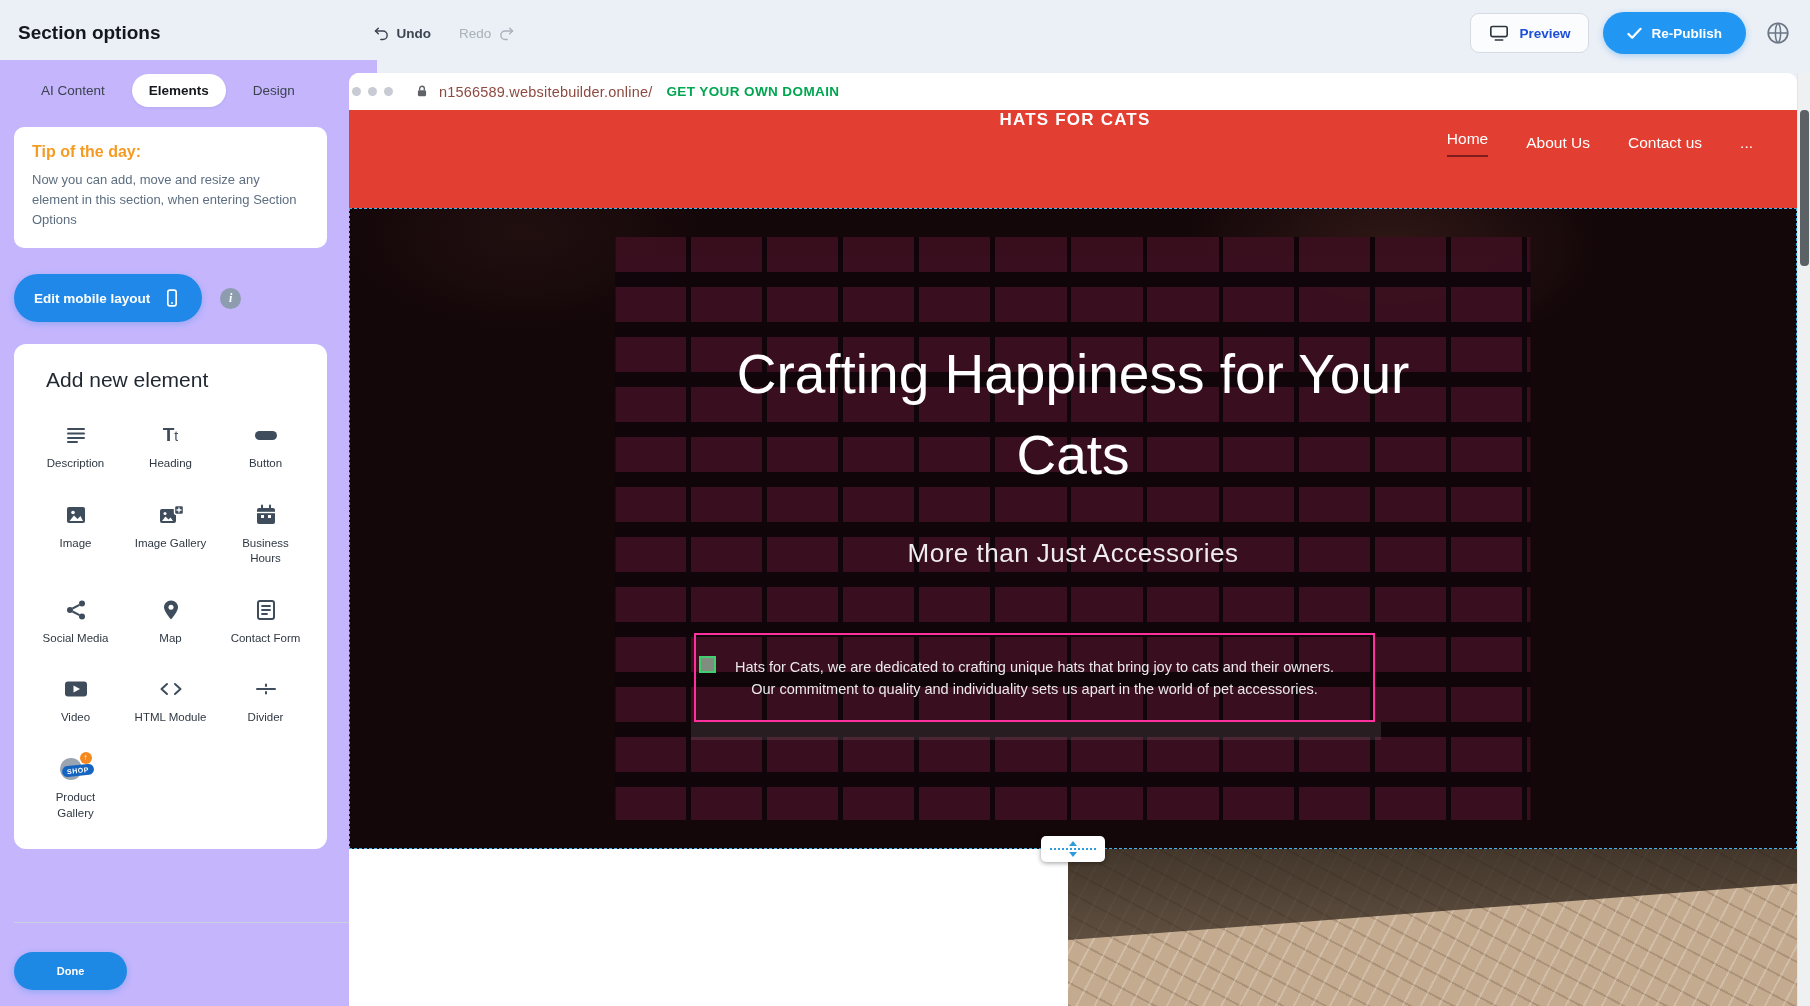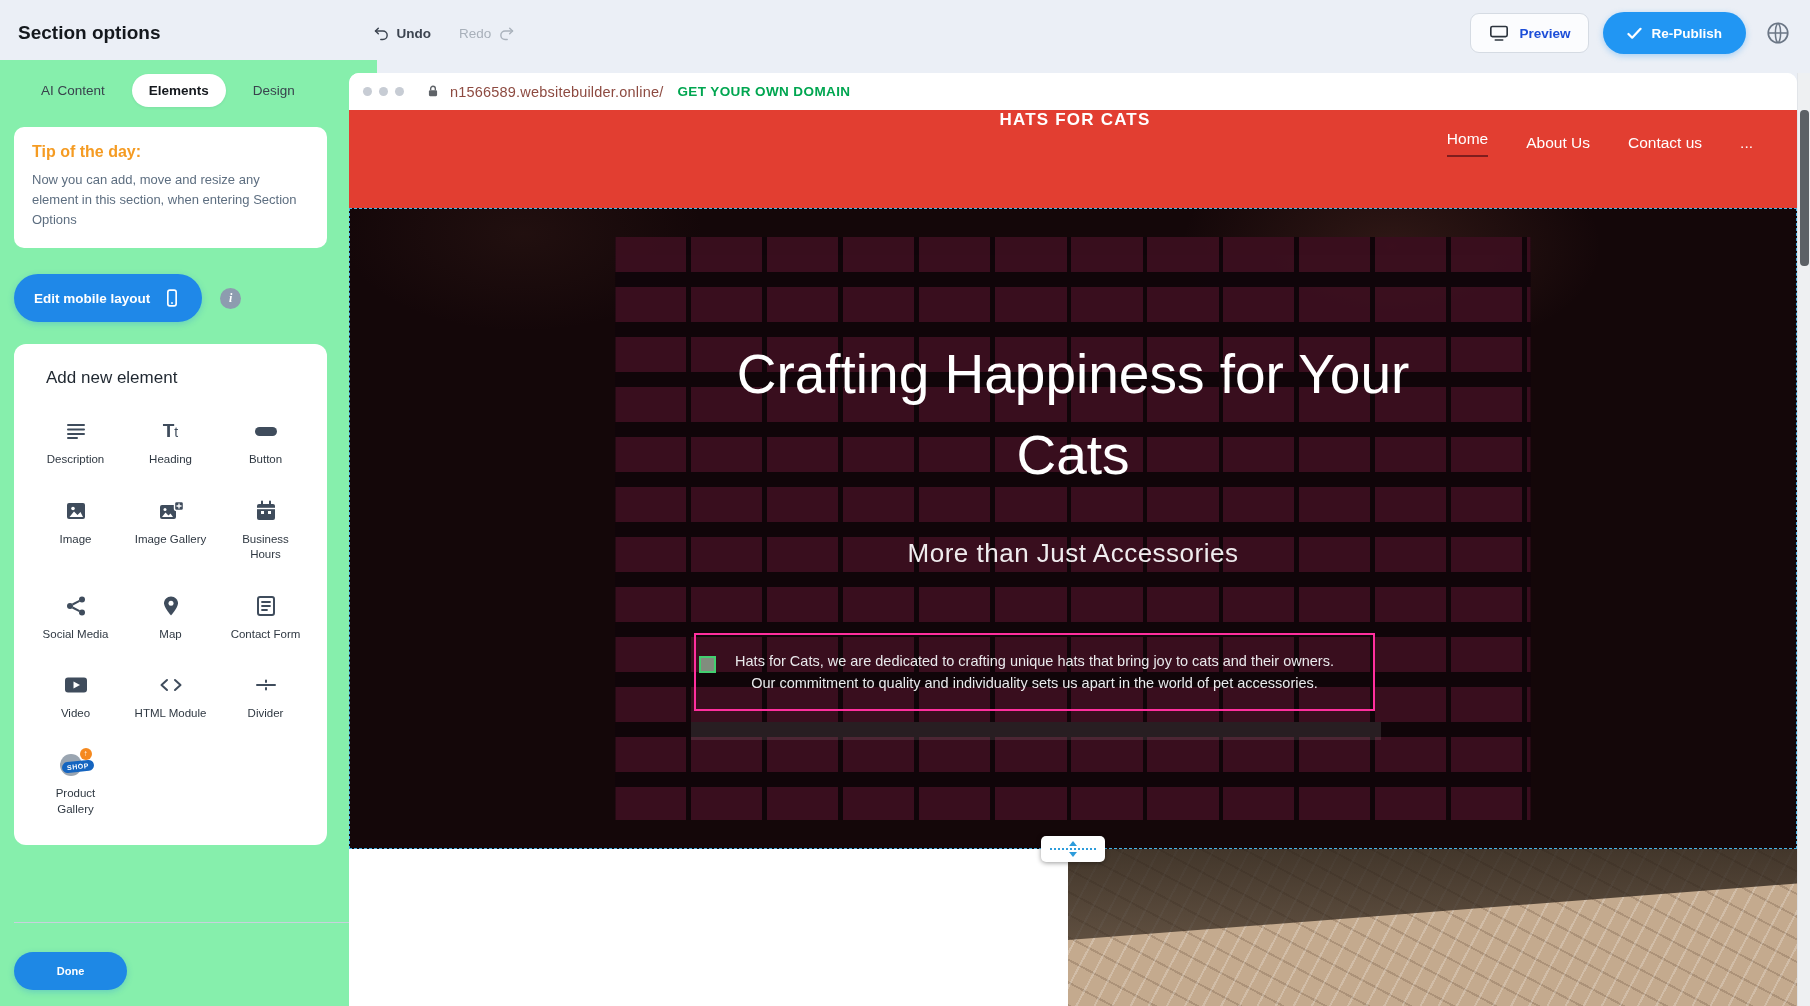--- a/index.html
+++ b/index.html
@@ -17,48 +17,48 @@
   .topbar-title { font-size:19px; font-weight:bold; color:#14181d; margin-left:18px; }
   .history { display:flex; align-items:center; gap:28px; margin-left:212px; }
   .hist-btn { display:flex; align-items:center; gap:7px; font-size:13.5px; font-weight:bold; color:#3c4450; cursor:pointer; }
   .hist-btn.disabled { color:#a8b0ba; font-weight:normal; }
   .top-actions { margin-left:auto; display:flex; align-items:center; gap:14px; margin-right:14px; }
   .btn-preview { display:flex; align-items:center; gap:10px; height:40px; padding:0 18px; background:#fbfcfe; border:1px solid #d5dbe3; border-radius:9px; font-size:13.5px; font-weight:bold; color:#1d4ed8; cursor:pointer; }
   .btn-republish { display:flex; align-items:center; gap:9px; height:42px; padding:0 24px; background:#2196f3; border-radius:21px; color:#fff; font-size:13.5px; font-weight:bold; cursor:pointer; box-shadow:0 2px 6px rgba(33,150,243,.35); }
   .globe-btn { width:36px; height:36px; display:flex; align-items:center; justify-content:center; cursor:pointer; }
 
   
-  .sidebar { position:absolute; left:0; top:60px; width:377px; bottom:0; background:#86efac; }
+  .sidebar { position:absolute; left:0; top:60px; width:377px; bottom:0; background:#c4b5fd; }
   .tabs { display:flex; gap:10px; margin:14px 0 0 24px; align-items:center; }
   .tab { padding:9px 17px; font-size:13.5px; color:#39424d; border-radius:20px; cursor:pointer; }
   .tab.active { background:#fff; font-weight:bold; color:#14181d; box-shadow:0 1px 3px rgba(30,50,80,.08); }
   .tip-card { margin:20px 16px 0 14px; width:313px; background:#fff; border-radius:10px; padding:16px 18px 18px; }
   .tip-title { color:#f59b22; font-weight:bold; font-size:16px; }
   .tip-body { margin-top:9px; font-size:13px; line-height:1.55; color:#5d6e80; }
   .mobile-row { display:flex; align-items:center; margin:26px 0 0 14px; }
   .btn-mobile { display:flex; align-items:center; gap:12px; height:48px; padding:0 20px; background:#1f88e8; border-radius:24px; color:#fff; font-size:13.5px; font-weight:bold; cursor:pointer; box-shadow:0 2px 6px rgba(31,136,232,.3); }
   .info-icon { margin-left:18px; width:21px; height:21px; border-radius:50%; background:#8d9caf; color:#fff; font-size:12px; font-weight:bold; display:flex; align-items:center; justify-content:center; cursor:pointer; font-family:"Liberation Serif", serif; font-style:italic; }
   .elements-card { margin:22px 16px 0 14px; width:313px; background:#fff; border-radius:12px; padding:24px 14px 28px; }
-  .elements-title { font-size:17px; color:#1f2730; margin-left:18px; }
+  .elements-title { font-size:21px; color:#1f2730; margin-left:18px; }
   .el-grid { display:grid; grid-template-columns:repeat(3,1fr); row-gap:28px; margin-top:28px; }
   .el-item { display:flex; flex-direction:column; align-items:center; text-align:center; cursor:pointer; }
   .el-ico { height:30px; display:flex; align-items:center; justify-content:center; }
   .el-label { margin-top:6px; font-size:11.5px; color:#2f3842; line-height:1.35; max-width:78px; }
   .heading-glyph { font-size:19px; font-weight:bold; color:#3f4c5c; }
   .heading-glyph small { font-size:14px; font-weight:normal; }
   .pg-icon { position:relative; width:40px; height:30px; }
   .pg-bag { position:absolute; left:4px; top:4px; width:22px; height:22px; border-radius:50%; background:#9aa5b1; }
   .pg-shop { position:absolute; left:6px; top:11px; background:#1565c0; color:#fff; font-size:7px; font-weight:bold; padding:2px 5px; border-radius:8px; transform:rotate(-6deg); letter-spacing:.5px; }
   .pg-dot { position:absolute; right:4px; top:-2px; width:12px; height:12px; border-radius:50%; background:#f5891f; color:#fff; font-size:8px; line-height:12px; text-align:center; }
   .sidebar-hr { position:absolute; bottom:83px; left:14px; right:20px; border-top:1px solid #c8d1dd; }
   .btn-done { position:absolute; bottom:16px; left:14px; width:113px; height:38px; border-radius:19px; background:#1e88e5; color:#fff; font-size:11px; font-weight:bold; display:flex; align-items:center; justify-content:center; cursor:pointer; box-shadow:0 2px 6px rgba(30,136,229,.3); }
 
   
   .browser { position:absolute; left:349px; top:73px; width:1448px; bottom:0; background:#fff; border-radius:10px 10px 0 0; overflow:hidden; }
-  .chrome { height:37px; display:flex; align-items:center; padding-left:14px; background:#fff; }
+  .chrome { height:37px; display:flex; align-items:center; padding-left:3px; background:#fff; }
   .win-dots { display:flex; gap:7px; }
   .win-dot { width:9px; height:9px; border-radius:50%; background:#c7ccd4; }
   .chrome .lock { margin-left:22px; display:flex; }
   .url-text { margin-left:10px; font-size:14.5px; color:#8d4a40; letter-spacing:.2px; cursor:text; }
   .domain-cta { margin-left:14px; font-size:13.5px; font-weight:bold; color:#00a650; letter-spacing:.4px; cursor:pointer; }
 
   .site-header { height:98px; background:#e23e31; display:flex; align-items:center; padding:0 44px 0 48px;flex-direction:column; }
   .logo { color:#fff; font-size:17px; font-weight:bold; letter-spacing:1.2px; cursor:pointer; }
   .site-nav { margin-left:auto; display:flex; gap:38px; align-items:center; }
   .nav-item { color:#fff; font-size:15.5px; cursor:pointer; padding-bottom:2px; }
@@ -72,21 +72,21 @@
   .tiles { position:absolute; left:50%; transform:translateX(-50%); width:915px; top:29px; bottom:29px;
     background-color:#10050a;
     background-image:
       repeating-linear-gradient(90deg, transparent 0 71px, #10050a 71px 76px),
       repeating-linear-gradient(180deg, #3b0f1f 0 35px, #10050a 35px 50px);
     opacity:.96; }
   .hero-outline { position:absolute; inset:0; border:1px dashed #45b3e7; pointer-events:none; z-index:5; }
   .hero-title { position:absolute; top:126px; left:0; right:0; text-align:center; color:#fff; font-size:55px; font-weight:500; line-height:1.47; z-index:3; cursor:pointer; }
   .hero-title > div { max-width:680px; margin:0 auto; }
   .hero-subtitle { position:absolute; top:330px; left:0; right:0; text-align:center; color:#efecee; font-size:26px; letter-spacing:.5px; z-index:3; cursor:pointer; }
-  .para-box { position:absolute; left:345px; top:425px; width:681px; height:78px; border:2px solid #ff2f9e; z-index:4; display:flex; flex-direction:column; justify-content:center; gap:6px; cursor:pointer; }
+  .para-box { position:absolute; left:345px; top:425px; width:681px; height:89px; border:2px solid #ff2f9e; z-index:4; display:flex; flex-direction:column; justify-content:center; gap:6px; cursor:pointer; }
   .para-line { text-align:center; font-size:14.5px; color:#e9e9ec; white-space:nowrap; }
   .green-handle { position:absolute; left:3px; top:21px; width:17px; height:17px; border:2px solid #43cf70; background:rgba(190,245,205,.55); cursor:grab; }
   .ghost-bar { position:absolute; left:342px; top:514px; width:690px; height:18px; background:rgba(255,255,255,.10); z-index:3; }
   .resize-pill { position:absolute; left:50%; bottom:-13px; transform:translateX(-50%); width:64px; height:26px; background:#fff; border-radius:5px; box-shadow:0 1px 5px rgba(0,0,0,.4); z-index:6; display:flex; flex-direction:column; align-items:center; justify-content:center; gap:2px; cursor:ns-resize; }
   .tri-up { width:0; height:0; border-left:4px solid transparent; border-right:4px solid transparent; border-bottom:5px solid #2d9cdb; }
   .tri-down { width:0; height:0; border-left:4px solid transparent; border-right:4px solid transparent; border-top:5px solid #2d9cdb; }
   .dotline { width:46px; border-top:2px dotted #2d9cdb; }
 
   .after-hero { position:relative; height:157px; background:#fff; }
   .pavement { position:absolute; right:0; top:0; width:729px; height:157px;

